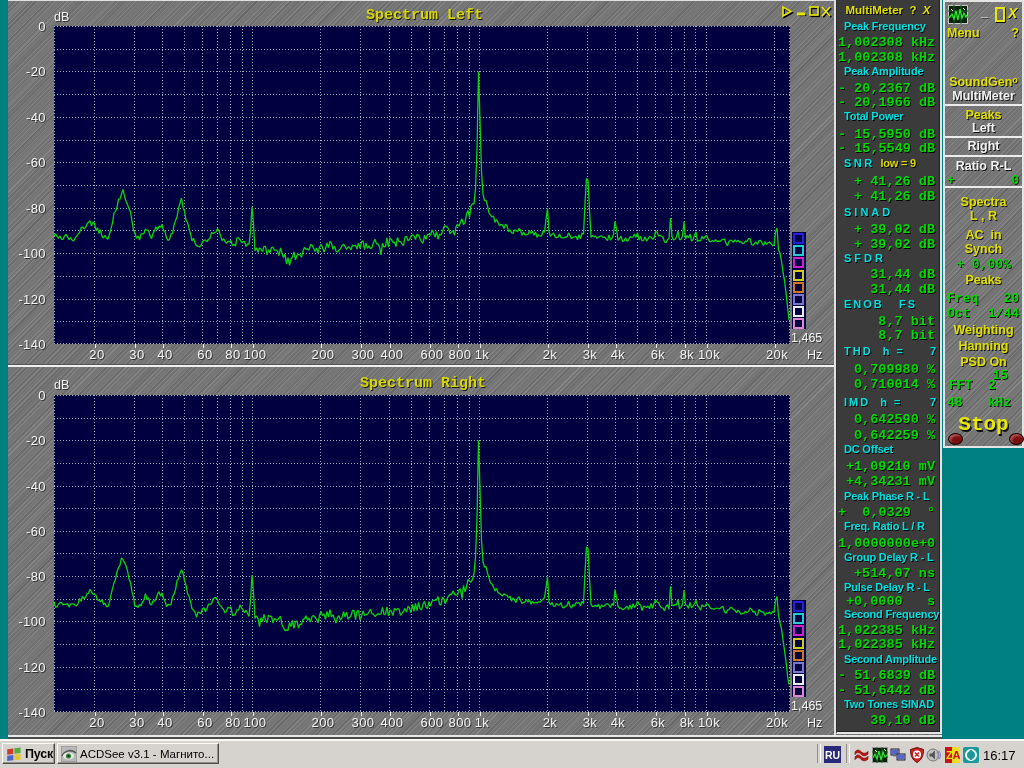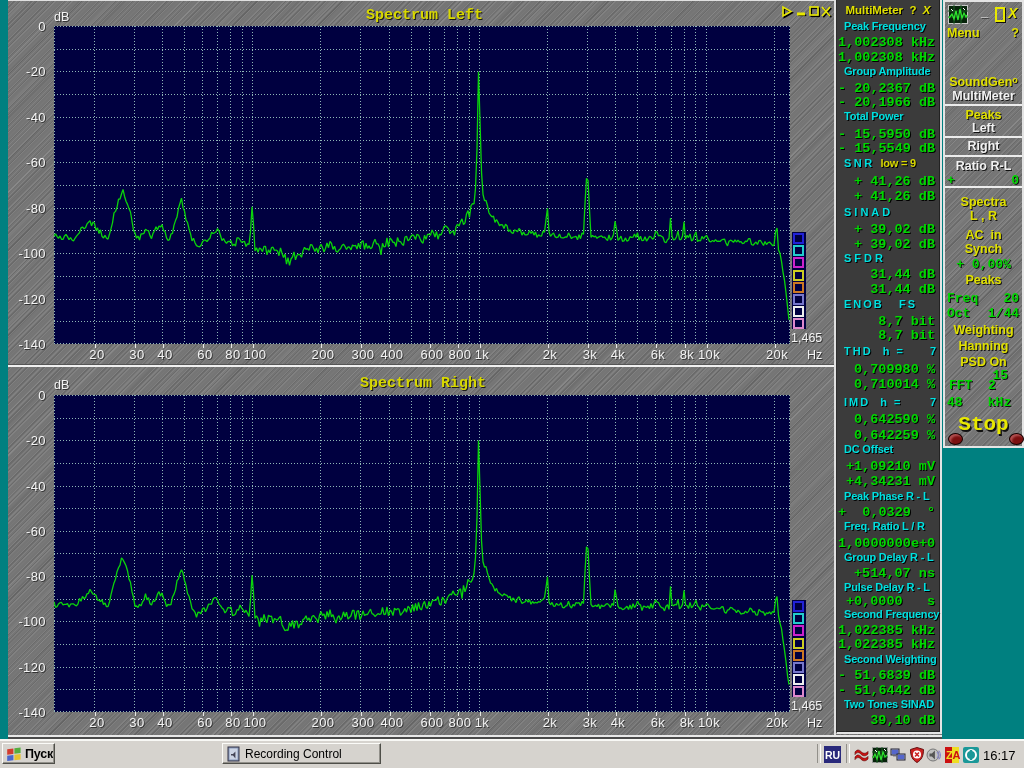--- a/index.html
+++ b/index.html
@@ -274,21 +274,21 @@
           <rect x="31" y="4" width="8" height="8"></rect>
           <path d="M43,4 l8,9 M51,4 l-8,9"></path>
 </g>
       </svg>
     </div>
     <div id="mm">
       <div id="mmtitle">MultiMeter&nbsp;&nbsp;?&nbsp;&nbsp;<i>X</i></div>
       <div class="mlab" style="top:20px">Peak Frequency</div>
       <div class="mval" style="top:35px">1,002308&nbsp;kHz</div>
       <div class="mval" style="top:50px">1,002308&nbsp;kHz</div>
-      <div class="mlab" style="top:65px">Group Amplitude</div>
+      <div class="mlab" style="top:65px">Peak Amplitude</div>
       <div class="mval" style="top:81px">-&nbsp;20,2367&nbsp;dB</div>
       <div class="mval" style="top:95px">-&nbsp;20,1966&nbsp;dB</div>
       <div class="mlab" style="top:110px">Total Power</div>
       <div class="mval" style="top:127px">-&nbsp;15,5950&nbsp;dB</div>
       <div class="mval" style="top:141px">-&nbsp;15,5549&nbsp;dB</div>
       <div class="mlab" style="top:157px"><span style="letter-spacing:2.5px">SNR</span>&nbsp;&nbsp;<span class="yel">low&nbsp;=&nbsp;9</span></div>
       <div class="mval" style="top:174px">+&nbsp;41,26&nbsp;dB</div>
       <div class="mval" style="top:189px">+&nbsp;41,26&nbsp;dB</div>
       <div class="mlab" style="top:206px;letter-spacing:3px">SINAD</div>
       <div class="mval" style="top:222px">+&nbsp;39,02&nbsp;dB</div>
@@ -312,21 +312,21 @@
       <div class="mval" style="top:505px">+&nbsp;&nbsp;0,0329&nbsp;&nbsp;°</div>
       <div class="mlab" style="top:520px">Freq. Ratio L / R</div>
       <div class="mval" style="top:536px">1,0000000e+0</div>
       <div class="mlab" style="top:551px">Group Delay R - L</div>
       <div class="mval" style="top:566px">+514,07&nbsp;ns</div>
       <div class="mlab" style="top:581px">Pulse Delay R - L</div>
       <div class="mval" style="top:594px">+0,0000&nbsp;&nbsp;&nbsp;s</div>
       <div class="mlab" style="top:608px">Second Frequency</div>
       <div class="mval" style="top:623px">1,022385&nbsp;kHz</div>
       <div class="mval" style="top:637px">1,022385&nbsp;kHz</div>
-      <div class="mlab" style="top:653px">Second Weighting</div>
+      <div class="mlab" style="top:653px">Second Amplitude</div>
       <div class="mval" style="top:668px">-&nbsp;51,6839&nbsp;dB</div>
       <div class="mval" style="top:683px">-&nbsp;51,6442&nbsp;dB</div>
       <div class="mlab" style="top:698px">Two Tones SINAD</div>
       <div class="mval" style="top:713px">39,10&nbsp;dB</div>
     </div>
     <div id="ctrl" class="tex">
       <div id="ctrltb">
         <svg style="position:absolute;left:3px;top:3px" width="20" height="19">
 <rect x="0.5" y="0.5" width="19" height="18" fill="#06230a" stroke="#c8c8c8"></rect>
 <g stroke="#1d5c25" stroke-width="1">
@@ -377,27 +377,30 @@
 <g transform="skewY(-7) translate(0,1.8)">
 <rect x="1.2" y="1.6" width="6.2" height="5.4" fill="#d23c2e"></rect>
 <rect x="8.4" y="1.6" width="6.2" height="5.4" fill="#55ad3f"></rect>
 <rect x="1.2" y="8" width="6.2" height="5.4" fill="#4a66cc"></rect>
 <rect x="8.4" y="8" width="6.2" height="5.4" fill="#e6c32f"></rect>
 </g>
 </svg>
         </span>
         <b style="font-size:12.5px;letter-spacing:-0.2px">Пуск</b>
       </div>
-      <div class="tbtn" style="left:222px;width:153px;font-size:12px"><span class="tico">
+      <div class="tbtn" style="left:57px;width:156px;font-size:11.5px"><span class="tico">
           <svg width="16" height="16" viewBox="0 0 16 16">
-<rect x="2" y="1" width="11" height="14" fill="#8899bb" stroke="#334"></rect>
-<rect x="3.5" y="2.5" width="8" height="11" fill="#ccd4e4"></rect>
-<path d="M5,8 h2 l2.4,-2.6 v7 L7,9.6 H5 Z" fill="#445"></path>
+<rect x="0" y="0" width="16" height="16" fill="#b8b8b8"></rect>
+<rect x="0" y="0" width="16" height="16" fill="none" stroke="#888"></rect>
+<path d="M1,10 C4,4 11,3 15,7" fill="none" stroke="#555" stroke-width="1.6"></path>
+<ellipse cx="7.5" cy="10" rx="5.5" ry="3.4" fill="#e8e8e8"></ellipse>
+<circle cx="7.5" cy="10" r="2.6" fill="#2d8a2d"></circle>
+<circle cx="7.5" cy="10" r="1" fill="#111"></circle>
 </svg>
-        </span>Recording Control</div>
+        </span>ACDSee v3.1 - Магнито...</div>
       <div class="sep" style="left:817px"></div>
       <div style="position:absolute;left:824px;top:5px;width:17px;height:17px;background:#29297b;color:#fff;font:bold 10.5px 'Liberation Sans';display:flex;align-items:center;justify-content:center">RU</div>
       <div class="sep" style="left:846px"></div>
       <div style="position:absolute;left:854px;top:6px;width:16px;height:16px"><svg width="16" height="16" viewBox="0 0 16 16">
 <path d="M1,5 C3,2.4 5,2.4 7,4.6 C9,6.8 12,6.8 14,4.4 L14,7 C12,9.4 9,9.4 7,7.2 C5,5 3,5 1,7.6 Z" fill="#cc1111" stroke="#550000" stroke-width="0.6"></path>
 <path d="M1,10 C3,7.4 5,7.4 7,9.6 C9,11.8 12,11.8 14,9.4 L14,12 C12,14.4 9,14.4 7,12.2 C5,10 3,10 1,12.6 Z" fill="#cc1111" stroke="#550000" stroke-width="0.6"></path>
 </svg></div>
       <div style="position:absolute;left:872px;top:6px;width:16px;height:16px"><svg width="16" height="16" viewBox="0 0 16 16">
 <rect x="0.5" y="0.5" width="15" height="15" fill="#06230a" stroke="#9a9a9a"></rect>
 <g stroke="#1d5c25" stroke-width="1">

